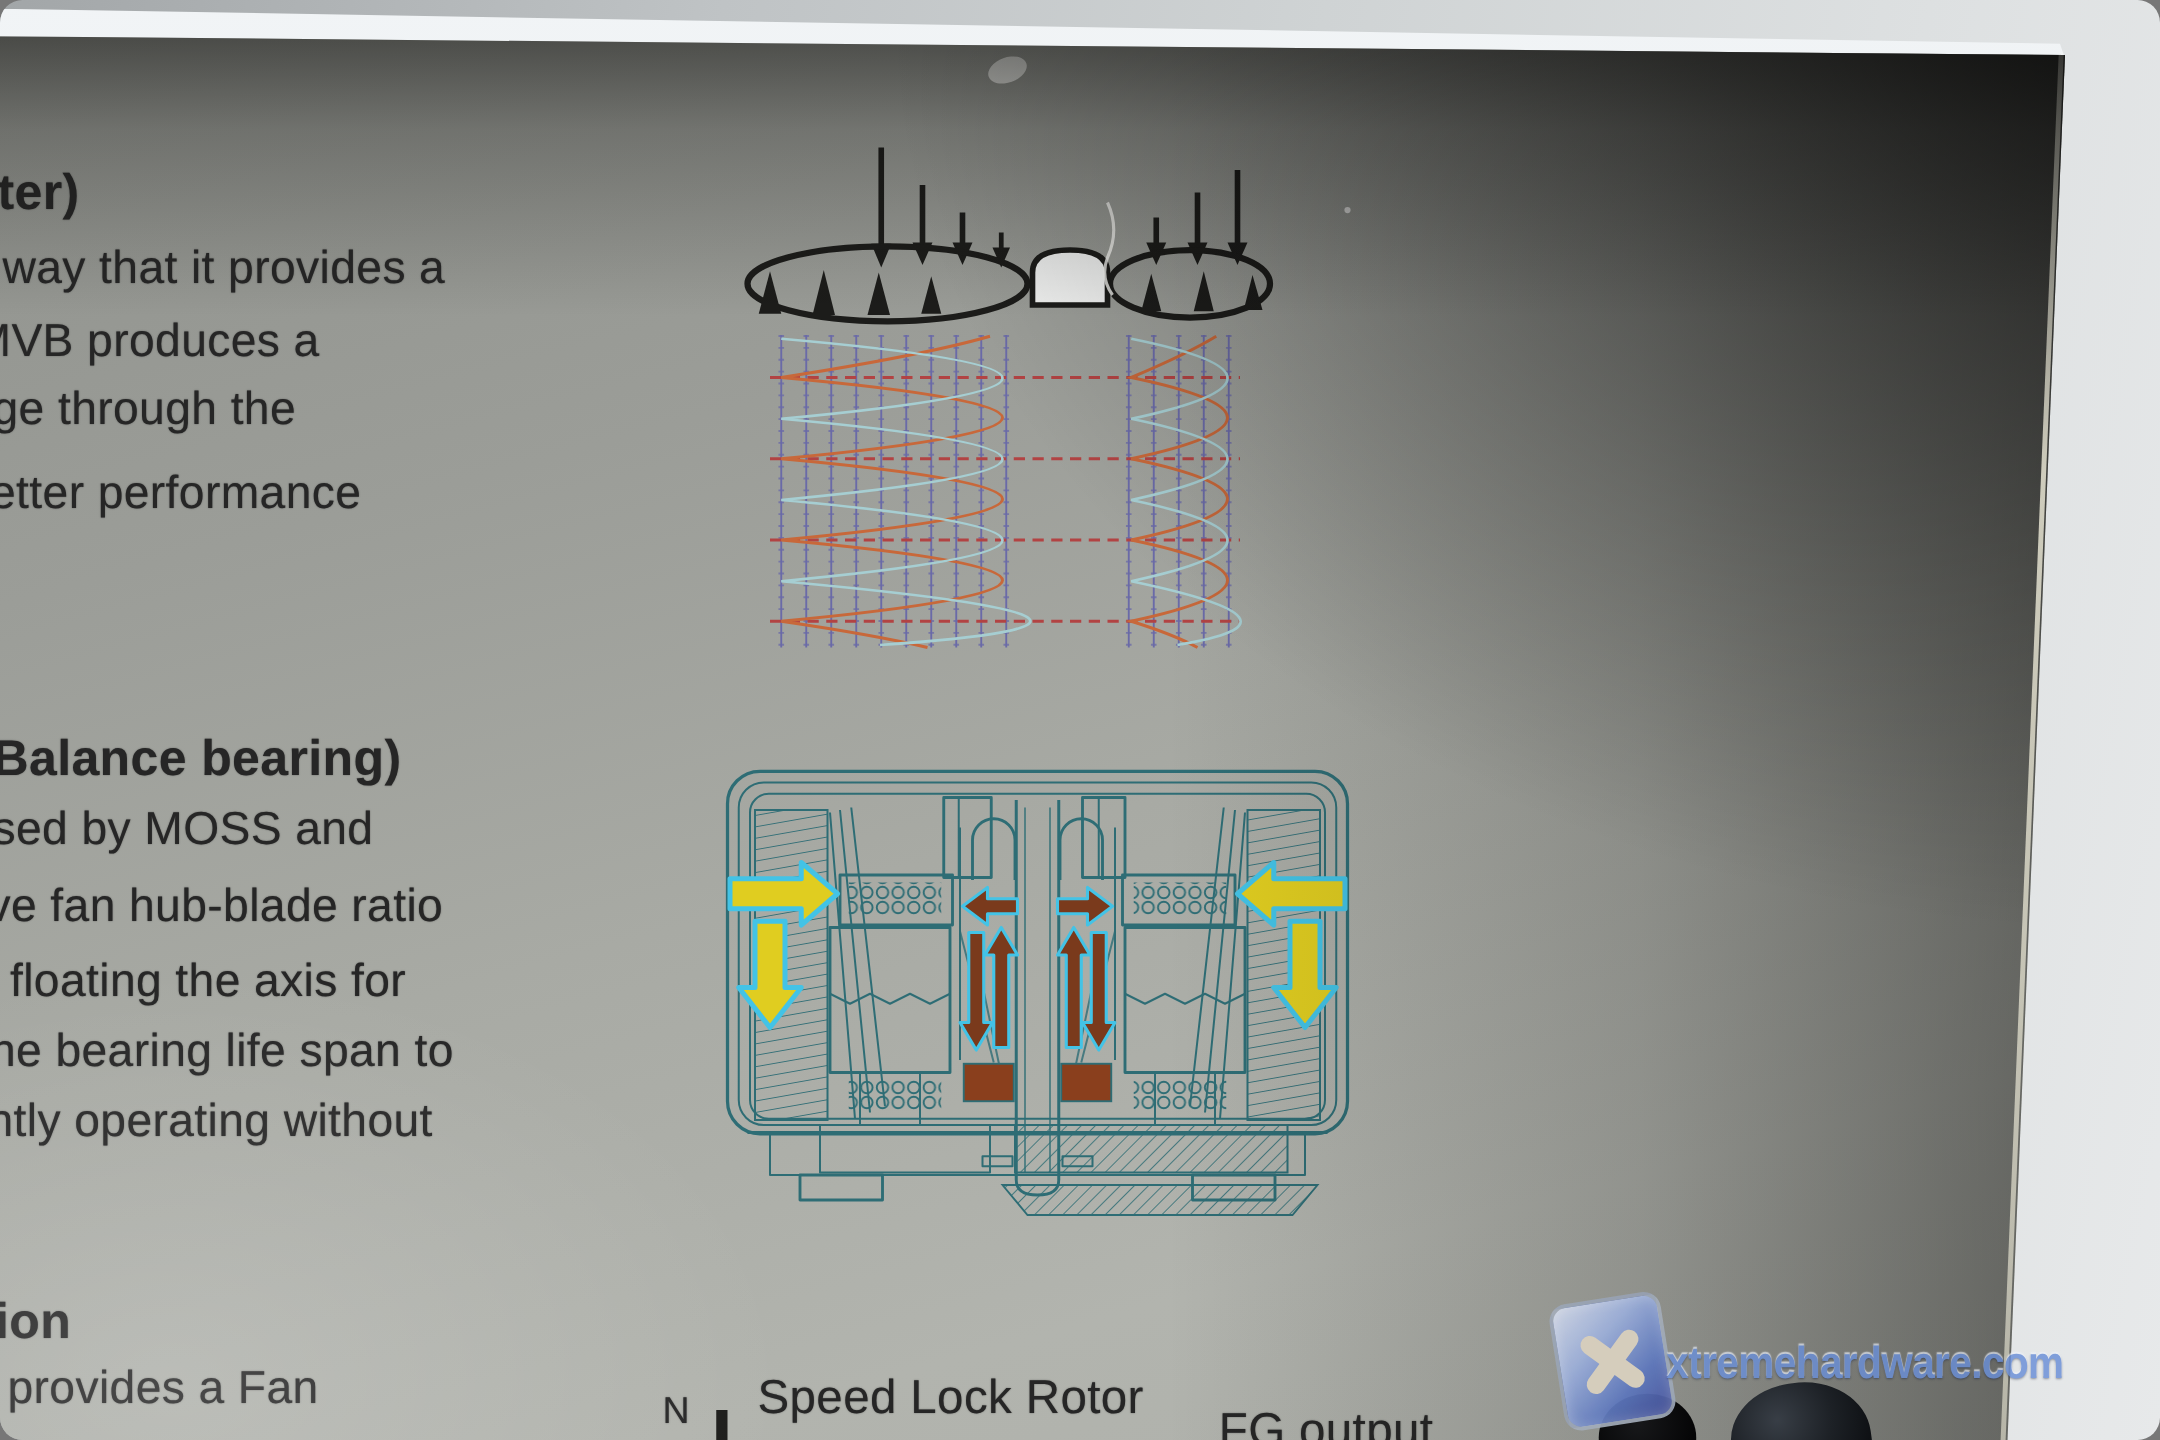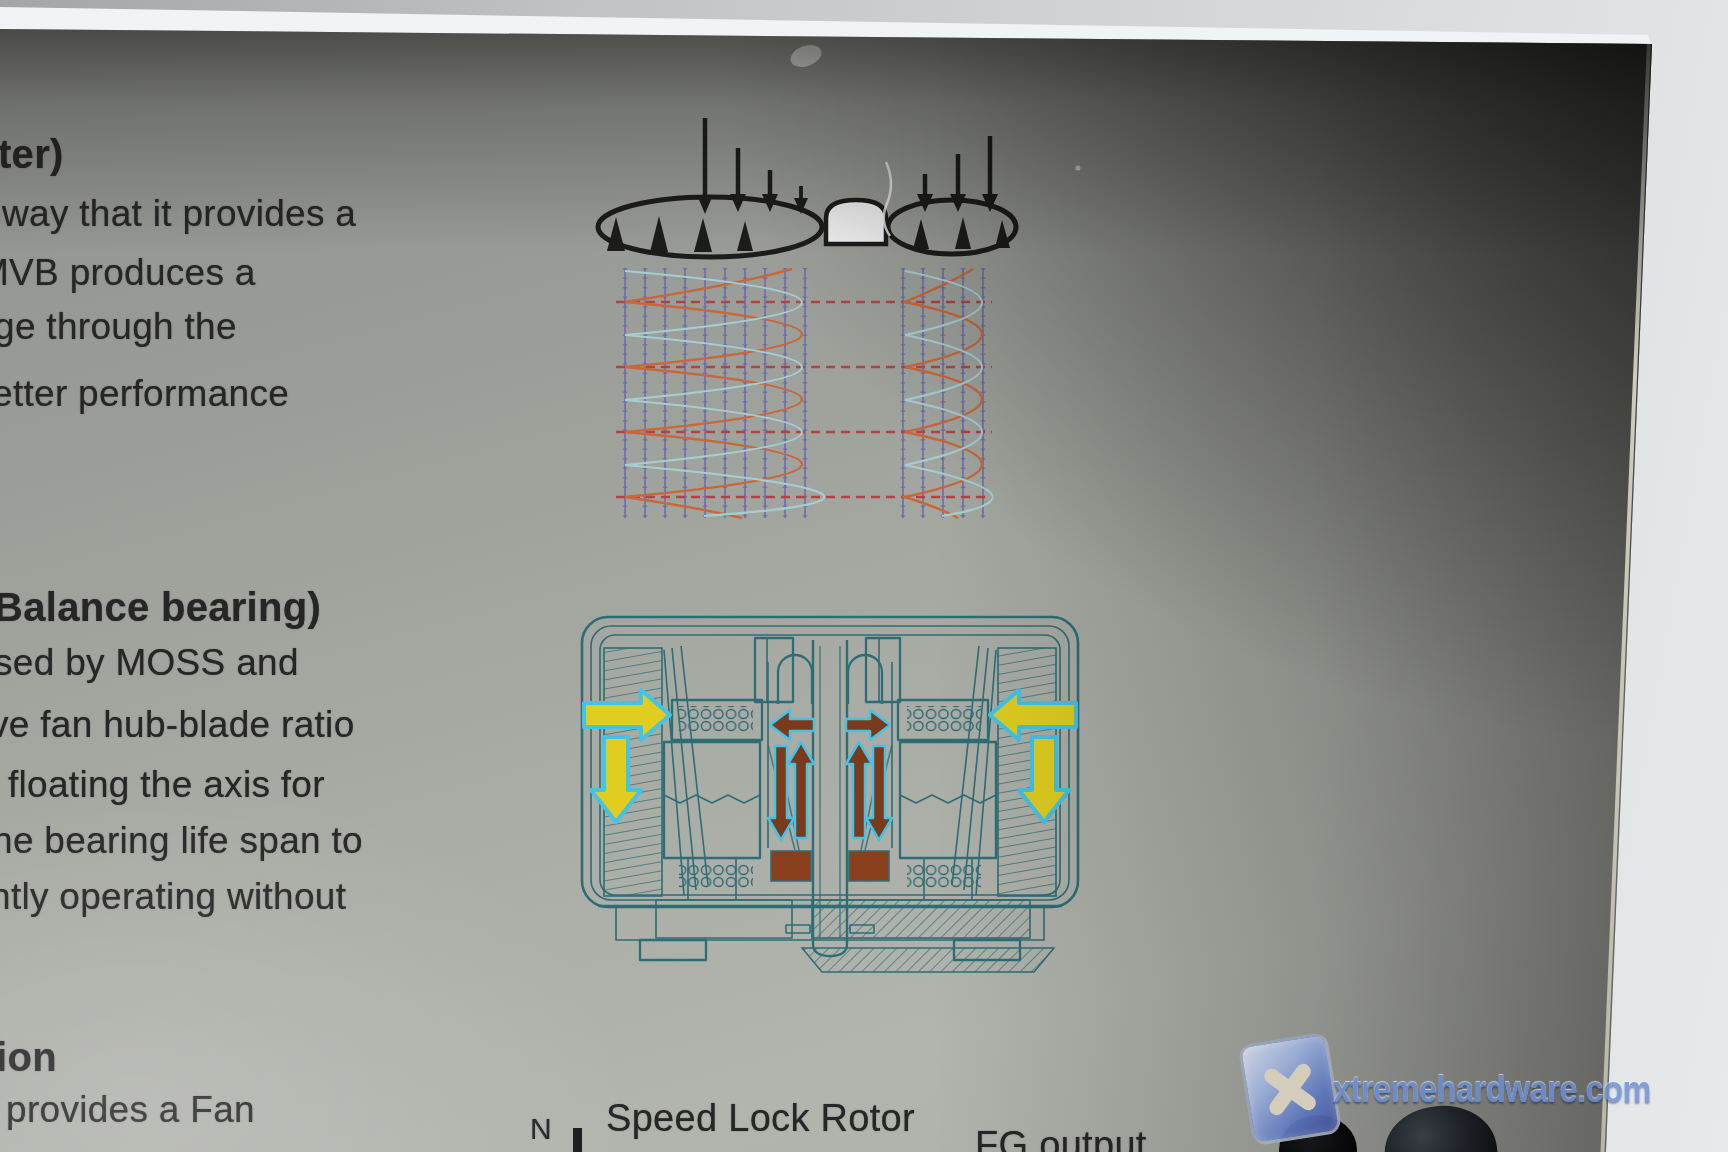--- a/index.html
+++ b/index.html
@@ -1,17 +1,17 @@
 <!DOCTYPE html>
 <html style="--ink: #1c1c1a; --text_ink: #262626; --teal: #2e6d75; --yellow: #e0cd20; --cyan: #43c3e6; --brown: #7a3a1c; --magnet: #8a3f1d; --orange: #c8683a; --wavecyan: #a6ced2; --red: #b24343; --grid: #6a6aa8; --wmblue: #6a8fd8;"><head>
 <meta charset="utf-8">
 <style>
   html,body{margin:0;padding:0;background:#777;}
   #page{position:relative;width:1728px;height:1152px;overflow:hidden;
-        font-family:"Liberation Sans","DejaVu Sans",sans-serif;}
+        font-family:"Liberation Sans","DejaVu Sans",sans-serif;border-radius:18px;}
 
   
   .backdrop{position:absolute;inset:0;
     background:linear-gradient(100deg,#a2a6a8 0%,#bfc3c5 30%,#cfd3d4 55%,#dde0e1 80%,#e7e9ea 100%);}
 
   
   .top-strip{position:absolute;inset:0;
     clip-path:polygon(0 7px,1648px 35px,1652px 47px,0 31px);
     background:linear-gradient(to bottom,#f1f4f6,#dce0e3);}
 

